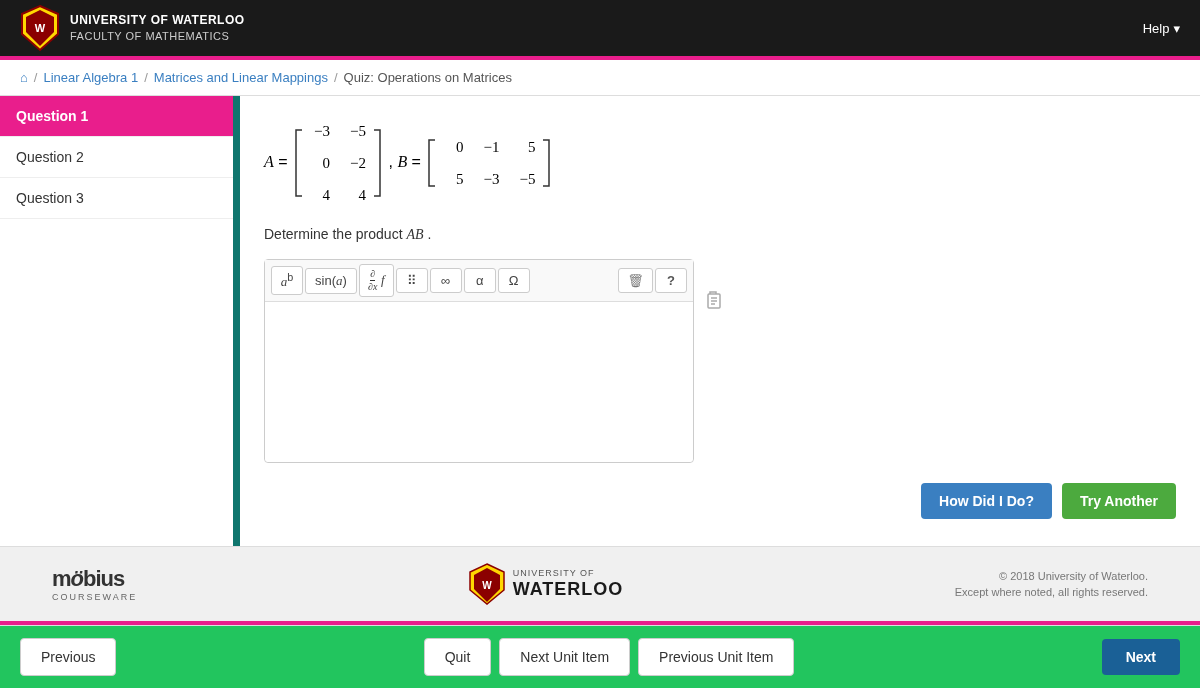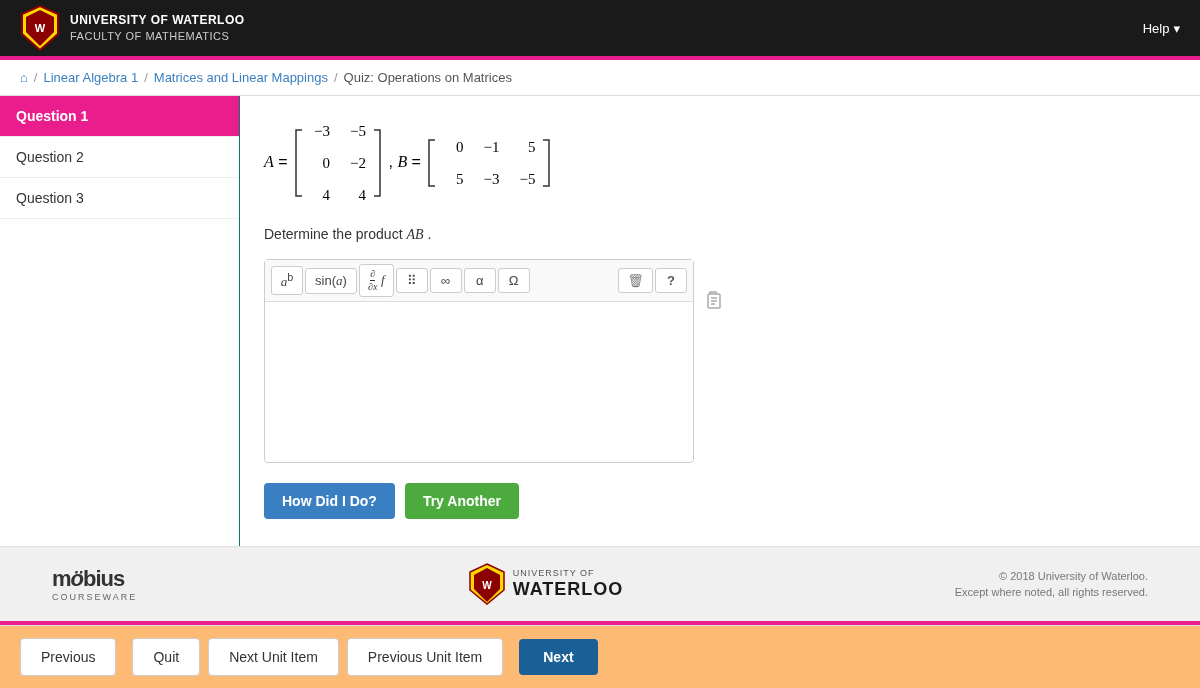--- a/index.html
+++ b/index.html
@@ -75,21 +75,21 @@
     
     .main-layout {
       display: flex;
       flex: 1;
       background: white;
     }
 
     
     .sidebar {
       width: 240px;
-      border-right: 1px solid #0f766e;
+      border-right: 7px solid #0f766e;
       flex-shrink: 0;
     }
     .sidebar-item {
       padding: 12px 16px;
       font-size: 14px;
       border-bottom: 1px solid #eee;
       cursor: pointer;
       color: #333;
     }
     .sidebar-item.active {
@@ -197,20 +197,21 @@
       top: 30px;
       color: #aaa;
       cursor: pointer;
     }
 
     
     .action-buttons {
       display: flex;
       gap: 10px;
       margin-top: 20px;
+      justify-content: flex-end;
     }
     .btn-how {
       background: #3a7fc1;
       color: white;
       border: none;
       padding: 10px 18px;
       border-radius: 4px;
       font-size: 14px;
       cursor: pointer;
       font-weight: bold;
@@ -256,28 +257,27 @@
     }
     .footer-copyright {
       font-size: 11px;
       color: #777;
       text-align: right;
       line-height: 1.5;
     }
 
     
     .bottom-nav {
-      background: #fdba74;
+      background: #22c55e;
       border-top: 1px solid #ddd;
       padding: 12px 20px;
       display: flex;
       align-items: center;
-      justify-content: flex-start;
+      justify-content: space-between;
       flex-shrink: 0;
-      gap: 16px;
     }
     .bottom-nav-left { display: flex; }
     .bottom-nav-center { display: flex; gap: 8px; }
     .bottom-nav-right { display: flex; }
 
     .nav-btn {
       padding: 10px 20px;
       border: 1px solid #ccc;
       background: white;
       border-radius: 4px;

